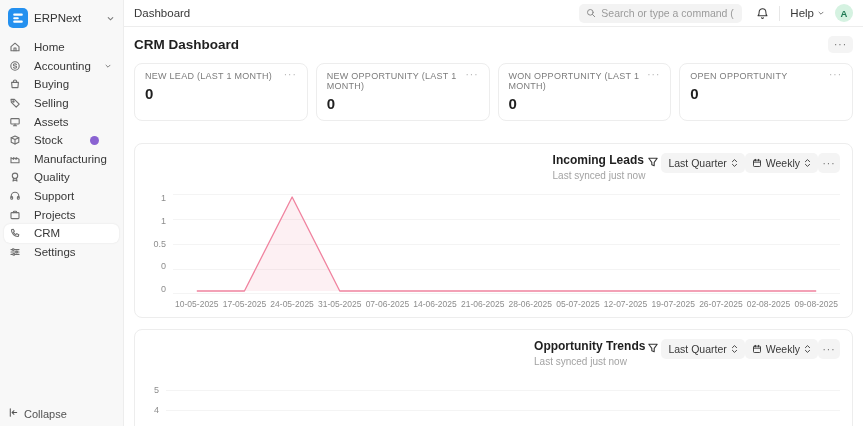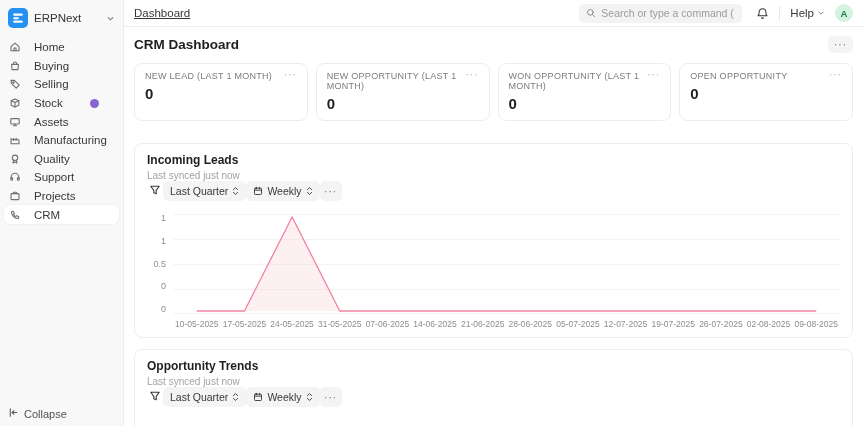--- a/index.html
+++ b/index.html
@@ -22,21 +22,21 @@
   .nav-item .icon svg { display: block; }
   .badge-dot { width: 9px; height: 9px; border-radius: 50%; margin-left: 14px; }
   .nav-chevron { margin-left: auto; color: #7a7a7a; }
   .collapse-row { position: absolute; left: 8px; bottom: 6px; display: flex; align-items: center;
                   gap: 5px; font-size: 11px; color: #525252; cursor: pointer; }
 
   
   .main { flex: 1; display: flex; flex-direction: column; min-width: 0; }
   .topbar { height: 27px; min-height: 27px; border-bottom: 1px solid #ededed; display: flex;
             align-items: center; padding: 0 10px; }
-  .crumb { font-size: 11.5px; font-weight: 500; color: #383838; cursor: pointer; text-decoration: underline; }
+  .crumb { font-size: 11.5px; font-weight: 500; color: #383838; cursor: pointer; }
   .topbar-right { margin-left: auto; display: flex; align-items: center; }
   .search { display: flex; align-items: center; gap: 5px; width: 163px; height: 19px;
             background: #f3f3f3; border-radius: 5px; padding: 0 7px; cursor: text; }
   .search .icon { color: #8d8d8d; display: flex; }
   .search input { border: none; outline: none; background: transparent; width: 100%;
                   font-size: 10.5px; color: #555; font-family: inherit; }
   .search input::placeholder { color: #9b9b9b; }
   .bell-btn { margin-left: 14px; color: #383838; display: flex; cursor: pointer; }
   .vdiv { width: 1px; height: 15px; background: #e7e7e7; margin: 0 10px; }
   .help-menu { display: flex; align-items: center; gap: 3px; font-size: 11.5px; color: #383838; cursor: pointer; }
@@ -57,21 +57,21 @@
                background: #fff; cursor: pointer; }
   .stat-label-row { display: flex; align-items: flex-start; justify-content: space-between; }
   .stat-label { font-size: 9px; font-weight: 500; letter-spacing: 0.03em; color: #7c7c7c; }
   .stat-dots { color: #b5b5b5; font-size: 10px; letter-spacing: 1px; line-height: 8px; cursor: pointer; }
   .stat-value { font-size: 15px; font-weight: 600; color: #1f1f1f; margin-top: 4px; }
 
   
   .chart-card { border: 1px solid #ededed; border-radius: 8px; background: #fff; padding: 9px 12px 8px 12px; }
   .chart-card.first { margin-top: 22px; }
   .chart-card.second { margin-top: 11px; height: 170px; }
-  .chart-head { display: flex; align-items: flex-start; justify-content: center; flex-direction: column; }
+  .chart-head { display: flex; align-items: flex-start; justify-content: flex-end; }
   .chart-title { font-size: 12px; font-weight: 600; color: #1f1f1f; }
   .chart-subtitle { font-size: 10px; color: #a3a3a3; margin-top: 3px; }
   .chart-controls { display: flex; align-items: center; }
   .icon-btn { background: transparent; border: none; color: #383838; display: flex; cursor: pointer; padding: 2px; }
   .select-btn { height: 20px; padding: 0 7px; font-size: 10.5px; gap: 4px; }
   .select-btn .icon { display: flex; color: #383838; }
   .updown { color: #6f6f6f; display: flex; }
   .chart-menu { width: 22px; height: 20px; font-size: 10px; letter-spacing: 1px; color: #6f6f6f; }
 
   .chart-body { display: flex; margin-top: 13px; }
@@ -116,53 +116,67 @@
             <svg width="12" height="12" viewBox="0 0 12 12" fill="none" stroke="currentColor" stroke-width="1.1" stroke-linecap="round" stroke-linejoin="round">
               <path d="M2 5.6L6 2.2l4 3.4v4.2H2z"></path>
               <path d="M5 9.8V7h2v2.8"></path>
             </svg>
           </span>
           <span class="nav-label">Home</span>
         </div>
         <div class="nav-item">
           <span class="icon">
             <svg width="12" height="12" viewBox="0 0 12 12" fill="none" stroke="currentColor" stroke-width="1.1" stroke-linecap="round" stroke-linejoin="round">
+              <circle cx="6" cy="6" r="4.2"></circle>
+              <path d="M7.4 4.6c-.3-.5-.8-.8-1.4-.8-.9 0-1.6.5-1.6 1.1s.7 1 1.6 1.1c.9.1 1.6.5 1.6 1.1S6.9 8.2 6 8.2c-.6 0-1.1-.3-1.4-.8"></path>
+            </svg>
+          </span>
+          <span class="nav-label">Accounting</span>
+          <span class="icon nav-chevron">
+            <svg width="8" height="8" viewBox="0 0 10 10" fill="none" stroke="currentColor" stroke-width="1.1" stroke-linecap="round" stroke-linejoin="round">
+              <path d="M2.5 4l2.5 2.5L7.5 4"></path>
+            </svg>
+          </span>
+        </div>
+        <div class="nav-item">
+          <span class="icon">
+            <svg width="12" height="12" viewBox="0 0 12 12" fill="none" stroke="currentColor" stroke-width="1.1" stroke-linecap="round" stroke-linejoin="round">
               <path d="M2.6 4.4h6.8l-.5 5.2H3.1z"></path>
               <path d="M4.4 4.4V3.6a1.6 1.6 0 0 1 3.2 0v.8"></path>
             </svg>
           </span>
           <span class="nav-label">Buying</span>
         </div>
         <div class="nav-item">
           <span class="icon">
             <svg width="12" height="12" viewBox="0 0 12 12" fill="none" stroke="currentColor" stroke-width="1.1" stroke-linecap="round" stroke-linejoin="round">
               <path d="M2 2.4h3.4L10.2 7.2 7.2 10.2 2.4 5.4z"></path>
               <circle cx="4.4" cy="4.6" r="0.7"></circle>
             </svg>
           </span>
           <span class="nav-label">Selling</span>
         </div>
         <div class="nav-item">
           <span class="icon">
             <svg width="12" height="12" viewBox="0 0 12 12" fill="none" stroke="currentColor" stroke-width="1.1" stroke-linecap="round" stroke-linejoin="round">
+              <rect x="1.8" y="2.6" width="8.4" height="5.4" rx="0.8"></rect>
+              <path d="M4.4 9.8h3.2M6 8v1.8"></path>
+            </svg>
+          </span>
+          <span class="nav-label">Assets</span>
+        </div>
+        <div class="nav-item">
+          <span class="icon">
+            <svg width="12" height="12" viewBox="0 0 12 12" fill="none" stroke="currentColor" stroke-width="1.1" stroke-linecap="round" stroke-linejoin="round">
               <path d="M2.2 3.8L6 2l3.8 1.8v4.4L6 10 2.2 8.2z"></path>
               <path d="M2.2 3.8L6 5.6l3.8-1.8M6 5.6V10"></path>
             </svg>
           </span>
           <span class="nav-label">Stock</span>
           <span class="badge-dot" style="background: rgb(138, 99, 210);"></span>
-        </div>
-        <div class="nav-item">
-          <span class="icon">
-            <svg width="12" height="12" viewBox="0 0 12 12" fill="none" stroke="currentColor" stroke-width="1.1" stroke-linecap="round" stroke-linejoin="round">
-              <rect x="1.8" y="2.6" width="8.4" height="5.4" rx="0.8"></rect>
-              <path d="M4.4 9.8h3.2M6 8v1.8"></path>
-            </svg>
-          </span>
-          <span class="nav-label">Assets</span>
         </div>
         <div class="nav-item">
           <span class="icon">
             <svg width="12" height="12" viewBox="0 0 12 12" fill="none" stroke="currentColor" stroke-width="1.1" stroke-linecap="round" stroke-linejoin="round">
               <path d="M2 9.8V4.6l2.6 1.7V4.6l2.6 1.7V4.6L10 6.3v3.5z"></path>
             </svg>
           </span>
           <span class="nav-label">Manufacturing</span>
         </div>
         <div class="nav-item">
@@ -193,20 +207,31 @@
           </span>
           <span class="nav-label">Projects</span>
         </div>
         <div class="nav-item active">
           <span class="icon">
             <svg width="12" height="12" viewBox="0 0 12 12" fill="none" stroke="currentColor" stroke-width="1.1" stroke-linecap="round" stroke-linejoin="round">
               <path d="M4.2 2.2l1.2 2-1 1.1a6.4 6.4 0 0 0 2.3 2.3l1.1-1 2 1.2-.6 1.7c-3.4.4-7.1-3.3-6.7-6.7z"></path>
             </svg>
           </span>
           <span class="nav-label">CRM</span>
+        </div>
+        <div class="nav-item">
+          <span class="icon">
+            <svg width="12" height="12" viewBox="0 0 12 12" fill="none" stroke="currentColor" stroke-width="1.1" stroke-linecap="round" stroke-linejoin="round">
+              <path d="M2 3.6h8M2 6h8M2 8.4h8"></path>
+              <circle cx="4.2" cy="3.6" r="0.9" fill="#f8f8f8"></circle>
+              <circle cx="7.6" cy="6" r="0.9" fill="#f8f8f8"></circle>
+              <circle cx="4.8" cy="8.4" r="0.9" fill="#f8f8f8"></circle>
+            </svg>
+          </span>
+          <span class="nav-label">Settings</span>
         </div>
       </nav>
     <div class="collapse-row">
       <span class="icon">
         <svg width="11" height="11" viewBox="0 0 12 12" fill="none" stroke="#525252" stroke-width="1.1" stroke-linecap="round">
             <path d="M2.5 2v8M9.5 6H4.5M6.5 4L4.5 6l2 2"></path>
           </svg>
       </span>
       <span>Collapse</span>
     </div>

